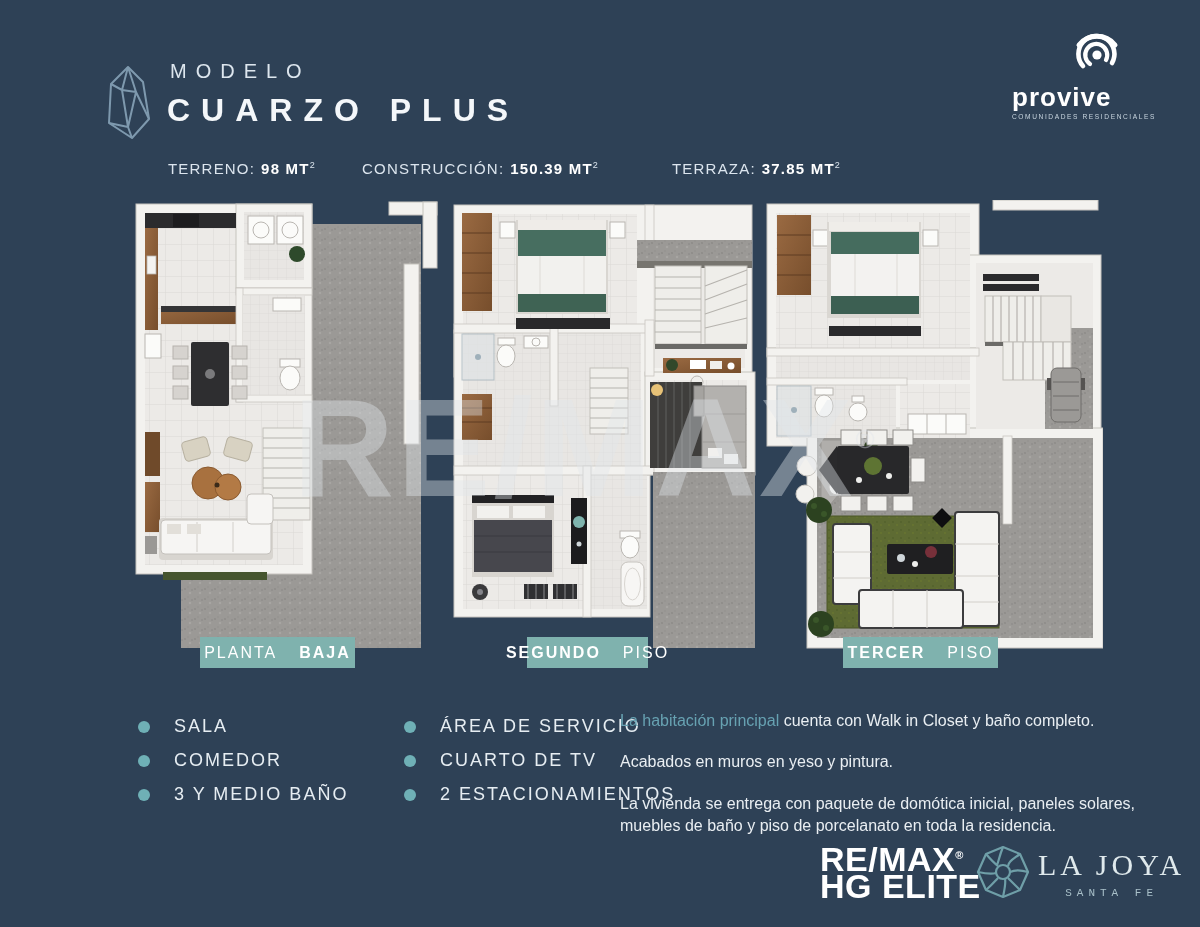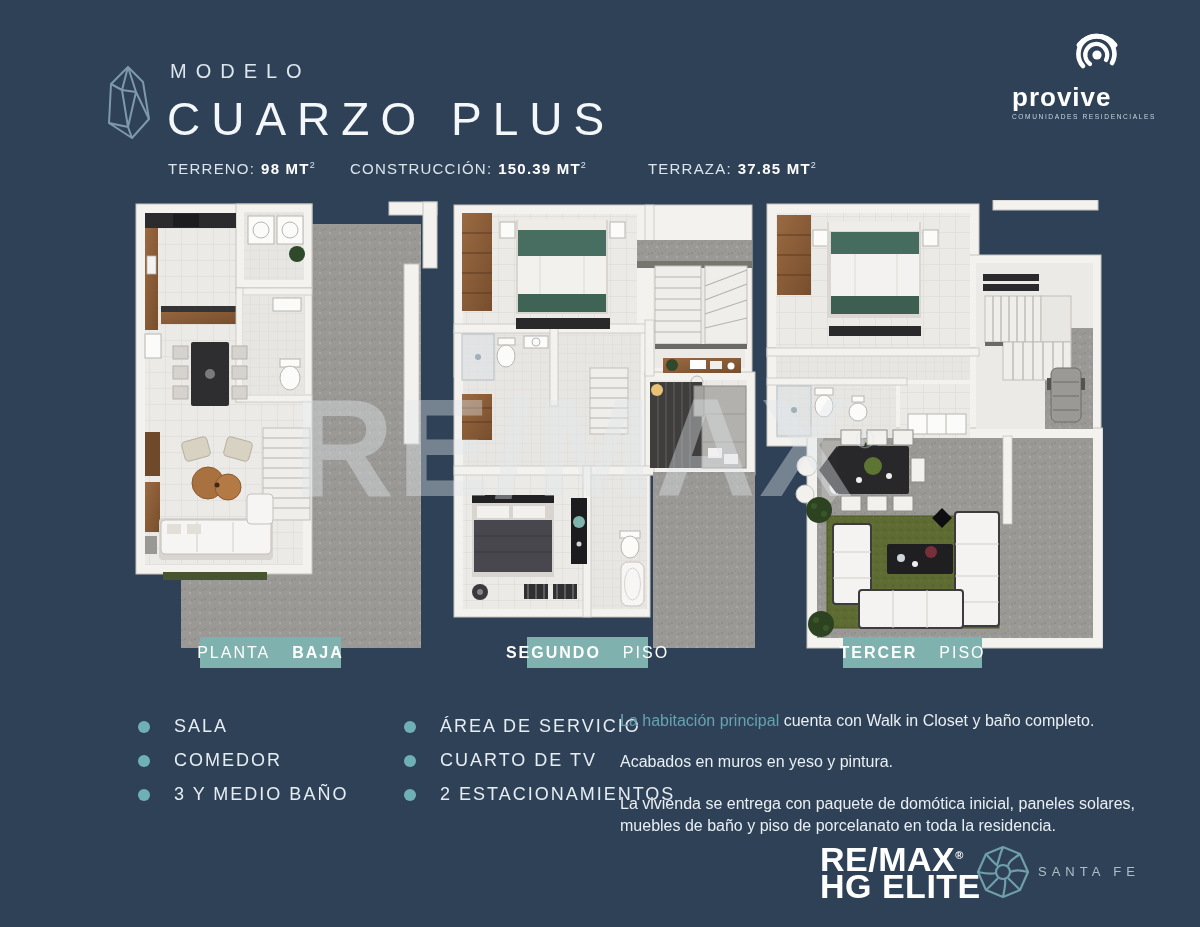--- a/index.html
+++ b/index.html
@@ -2,22 +2,22 @@
 <html><head>
 <meta charset="utf-8">
 <style>
   html,body{margin:0;padding:0;background:#1d2b3a;}
   .canvas{position:relative;width:1200px;height:927px;background:#2e4156;overflow:hidden;
           font-family:"Liberation Sans",sans-serif;color:#e8eef3;}
   .abs{position:absolute;}
 
   
   .model-label{left:170px;top:60px;font-size:20px;letter-spacing:9px;font-weight:400;color:#dde6ee;}
-  .model-name{left:167px;top:92px;font-size:46px;letter-spacing:11px;font-weight:400;color:#f4f7fa;}
-  .specs{left:168px;top:160px;display:flex;gap:0;font-size:15px;letter-spacing:1.2px;color:#dce5ee;}
+  .model-name{left:167px;top:92px;font-size:32px;letter-spacing:11px;font-weight:700;color:#f4f7fa;}
+  .specs{left:168px;top:160px;display:flex;gap:12px;font-size:15px;letter-spacing:1.2px;color:#dce5ee;}
   .spec{white-space:nowrap;}
   .spec b{color:#ffffff;font-weight:700;margin-left:6px;}
   .spec sup{font-size:9px;}
   .spec-terreno{width:182px;}
   .spec-construccion{width:298px;}
 
   
   .provive{right:18px;top:24px;width:170px;}
   .provive-name{font-size:26px;font-weight:700;color:#ffffff;letter-spacing:1px;line-height:1;margin-top:2px;}
   .provive-tag{font-size:6.6px;letter-spacing:1.6px;color:#c9d6e0;margin-top:3px;}
@@ -51,21 +51,21 @@
   
   .notes{left:620px;top:710px;width:525px;font-size:16px;line-height:1.4;color:#e9eef2;}
   .notes p{margin:0 0 19px 0;}
   .hl{color:#67a2b2;}
 
   
   .remax{left:820px;top:842px;font-weight:800;color:#ffffff;font-size:34px;line-height:27px;letter-spacing:0.5px;}
   .remax sup{font-size:11px;}
   .lajoya{left:1038px;top:848px;text-align:center;font-family:"Liberation Serif",serif;}
   .lajoya-name{font-size:30px;letter-spacing:4px;color:#dfe9ec;}
-  .lajoya-sub{font-size:13px;letter-spacing:5px;color:#a9c0c9;margin-top:16px;font-family:Liberation Sans, sans-serif;}
+  .lajoya-sub{font-size:11px;letter-spacing:5px;color:#a9c0c9;margin-top:5px;font-family:Liberation Mono, monospace;}
 </style>
 </head>
 <body>
 
 <div class="canvas">
 
   <svg width="0" height="0" style="position:absolute">
     <defs>
       <pattern id="pConc" width="10" height="10" patternUnits="userSpaceOnUse">
         <rect width="10" height="10" fill="#9b9996"></rect>
@@ -412,29 +412,29 @@
       <circle cx="51" cy="306" r="3" fill="#3a5629"></circle>
         <circle cx="61" cy="314" r="3" fill="#3a5629"></circle>
       <circle cx="58" cy="424" r="13" fill="#2c4220"></circle>
       <circle cx="53" cy="420" r="3" fill="#3a5629"></circle>
         <circle cx="63" cy="428" r="3" fill="#3a5629"></circle>
     </g>
   </svg>
 
   <div class="abs watermark"><span>RE/MAX</span><sup>®</sup></div>
 
-  <div class="abs badge" style="left:200px;top:637px;width:141px">
+  <div class="abs badge" style="left:200px;top:637px;width:155px">
     <span class="wA">PLANTA</span>
       <span class="wB">BAJA</span>
   </div>
   <div class="abs badge" style="left:527px;top:637px;width:121px">
     <span class="wB">SEGUNDO</span>
       <span class="wA">PISO</span>
   </div>
-  <div class="abs badge" style="left:843px;top:637px;width:139px">
+  <div class="abs badge" style="left:843px;top:637px;width:155px">
     <span class="wB">TERCER</span>
       <span class="wA">PISO</span>
   </div>
 
   <div class="abs features">
     <div class="fcol fcol1">
       <div class="fitem">
           <span class="bullet"></span>
           <span>SALA</span>
         </div>
@@ -476,16 +476,17 @@
 
   <svg class="abs" style="left:975px;top:844px" width="56" height="56" viewBox="0 0 56 56">
     <g fill="none" stroke="#6f9fa8" stroke-width="2.2" stroke-linejoin="round">
       <polygon points="28,3 45,10 53,28 45,46 28,53 11,46 3,28 11,10"></polygon>
       <circle cx="28" cy="28" r="7"></circle>
       <path d="M28,3 C24,13 24,16 22,21 M45,10 C37,16 34,17 33,22 M53,28 C43,25 39,26 35,28 M45,46 C38,39 36,37 33,34 M28,53 C30,43 31,39 30,35 M11,46 C18,40 20,37 23,34 M3,28 C13,30 17,30 21,29 M11,10 C17,17 19,19 23,22"></path>
     </g>
   </svg>
 
   <div class="abs lajoya">
+    <div class="lajoya-name">LA JOYA</div>
     <div class="lajoya-sub">SANTA FE</div>
   </div>
 
 </div>
 
 </body></html>

